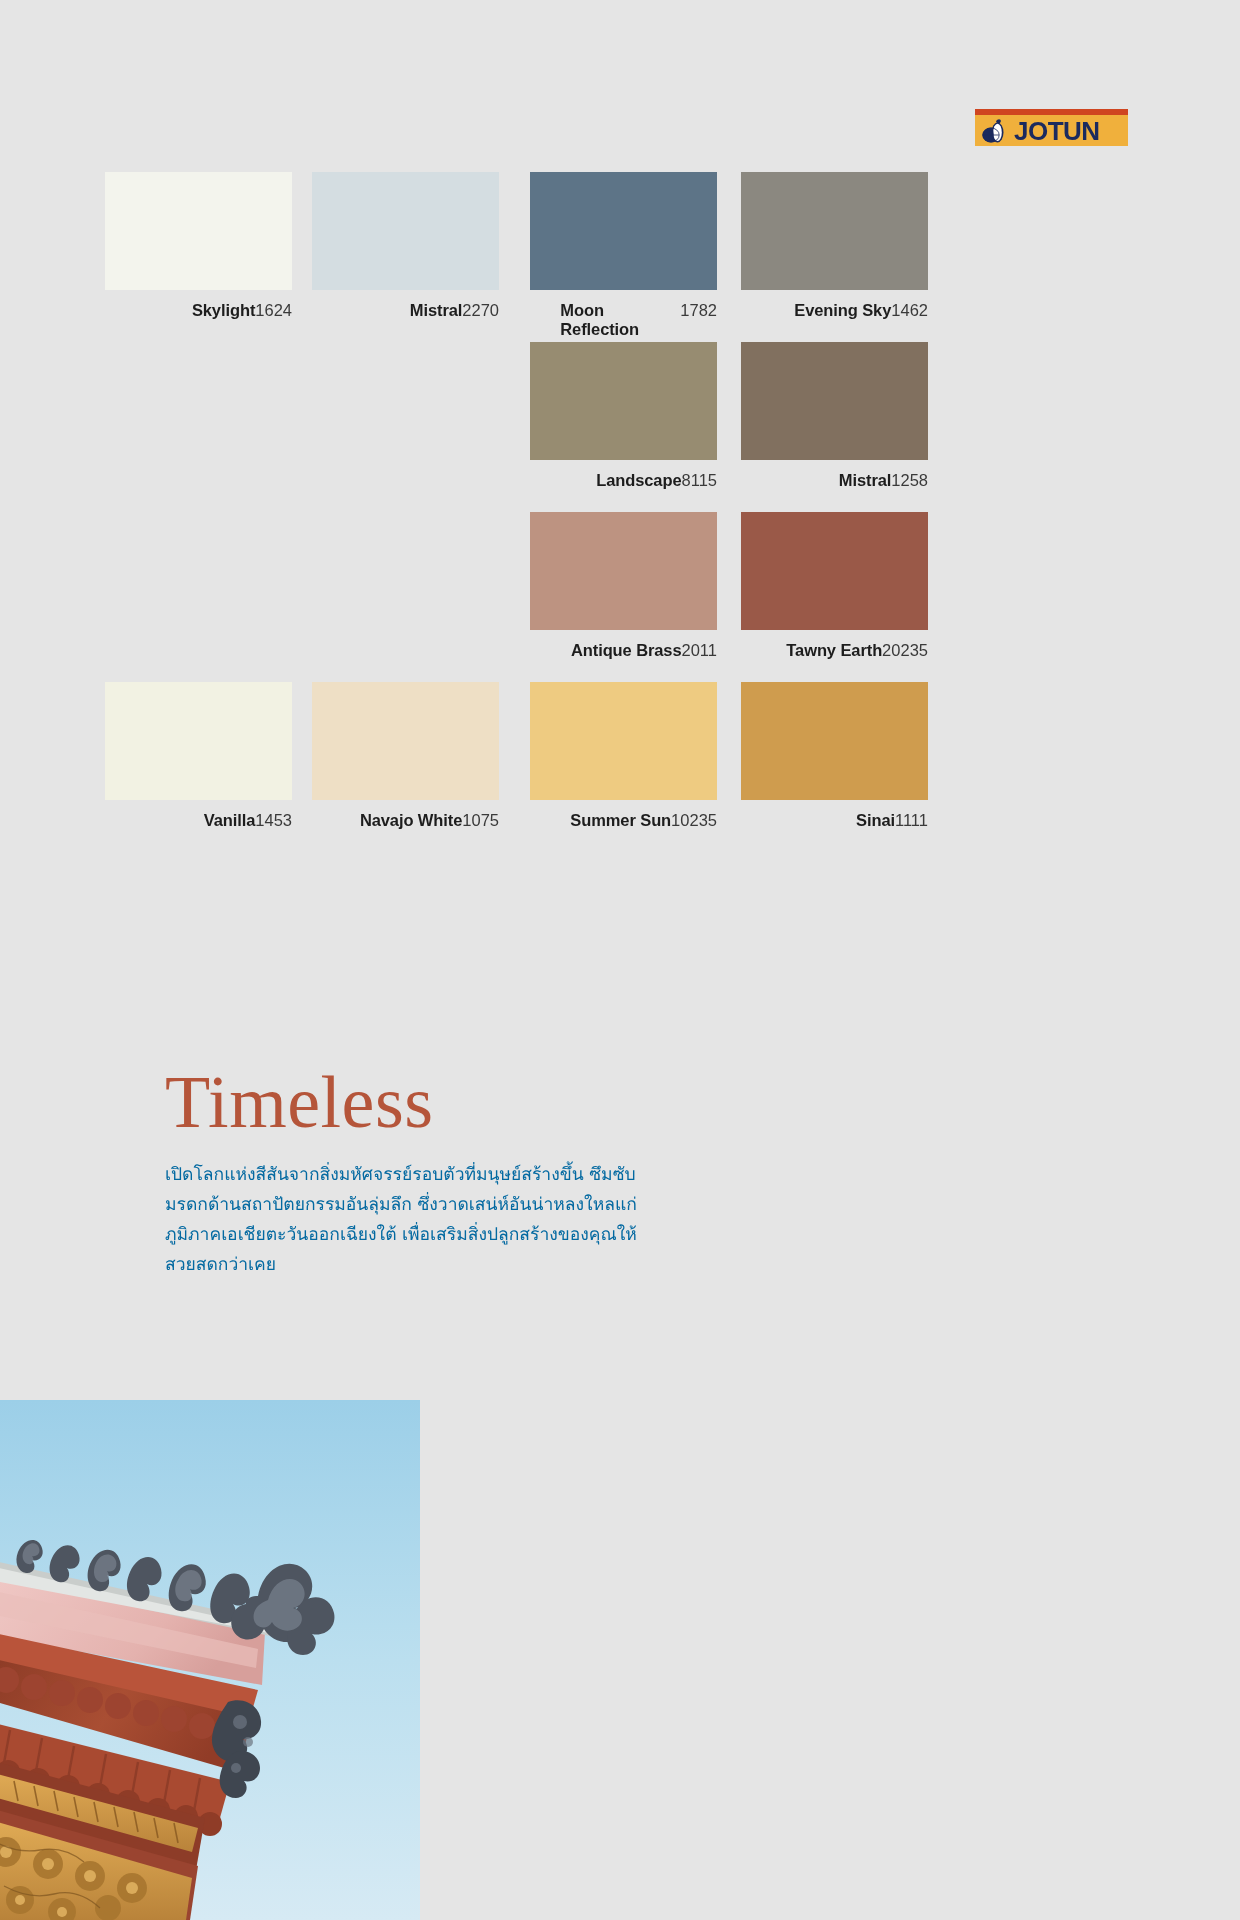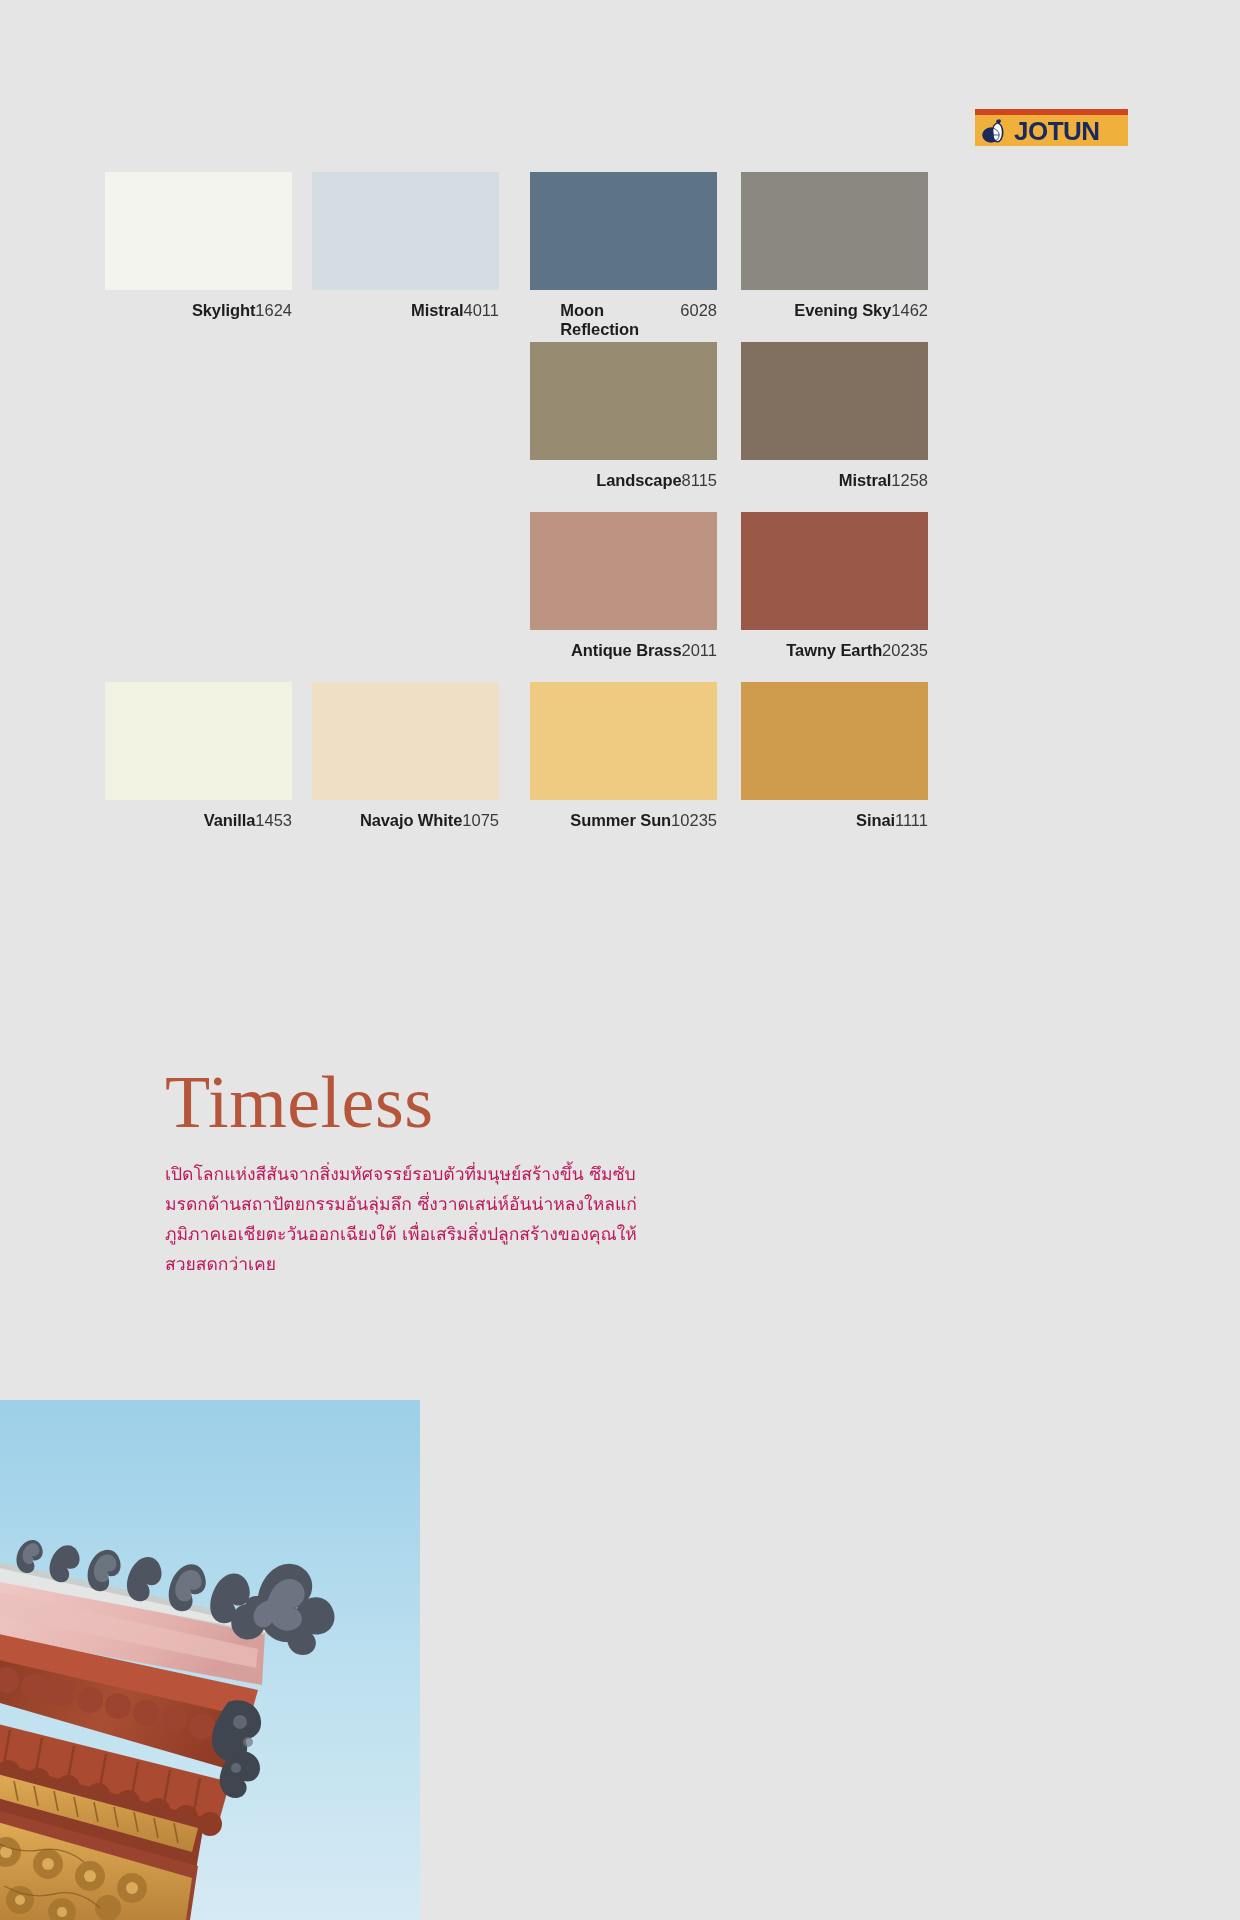--- a/index.html
+++ b/index.html
@@ -120,21 +120,21 @@
     font-weight: normal;
     color: #b5553a;
     line-height: 1;
     margin: 0;
     letter-spacing: 0.5px;
   }
   .body-copy {
     margin: 20px 0 0 0;
     font-size: 17.5px;
     line-height: 1.72;
-    color: #be185d;
+    color: #0369a1;
     font-family: "DejaVu Sans", "Liberation Sans", sans-serif;
     max-width: 490px;
   }
 
   
   .photo {
     position: absolute;
     left: 0;
     top: 1400px;
     width: 420px;
@@ -177,28 +177,28 @@
       <span class="chip" style="background-color: rgb(243, 244, 237);"></span>
       <div class="cell-label">
         <span class="cell-name">Skylight</span>
         <span class="cell-code">1624</span>
       </div>
     </div>
     <div class="cell c1">
       <span class="chip" style="background-color: rgb(212, 221, 225);"></span>
       <div class="cell-label">
         <span class="cell-name">Mistral</span>
-        <span class="cell-code">4011</span>
+        <span class="cell-code">2270</span>
       </div>
     </div>
     <div class="cell c2">
       <span class="chip" style="background-color: rgb(93, 116, 135);"></span>
       <div class="cell-label">
         <span class="cell-name">Moon Reflection</span>
-        <span class="cell-code">6028</span>
+        <span class="cell-code">1782</span>
       </div>
     </div>
     <div class="cell c3">
       <span class="chip" style="background-color: rgb(139, 136, 128);"></span>
       <div class="cell-label">
         <span class="cell-name">Evening Sky</span>
         <span class="cell-code">1462</span>
       </div>
     </div>
   </div>

